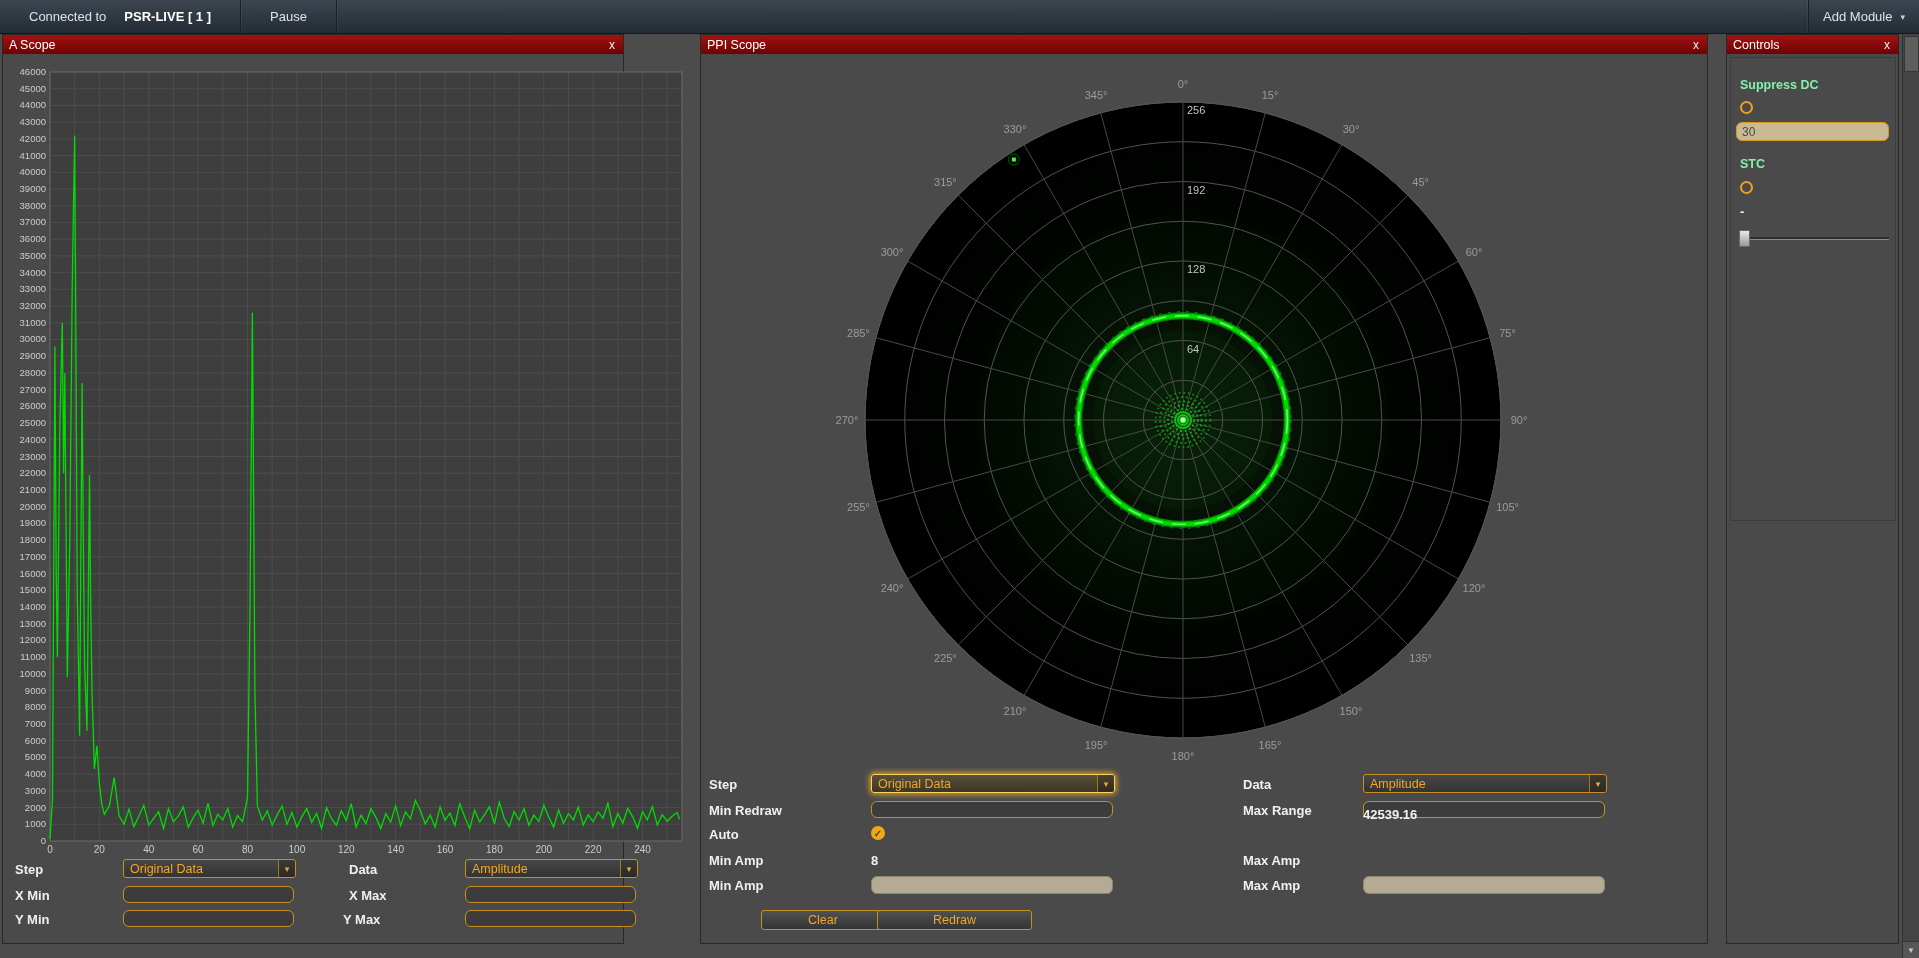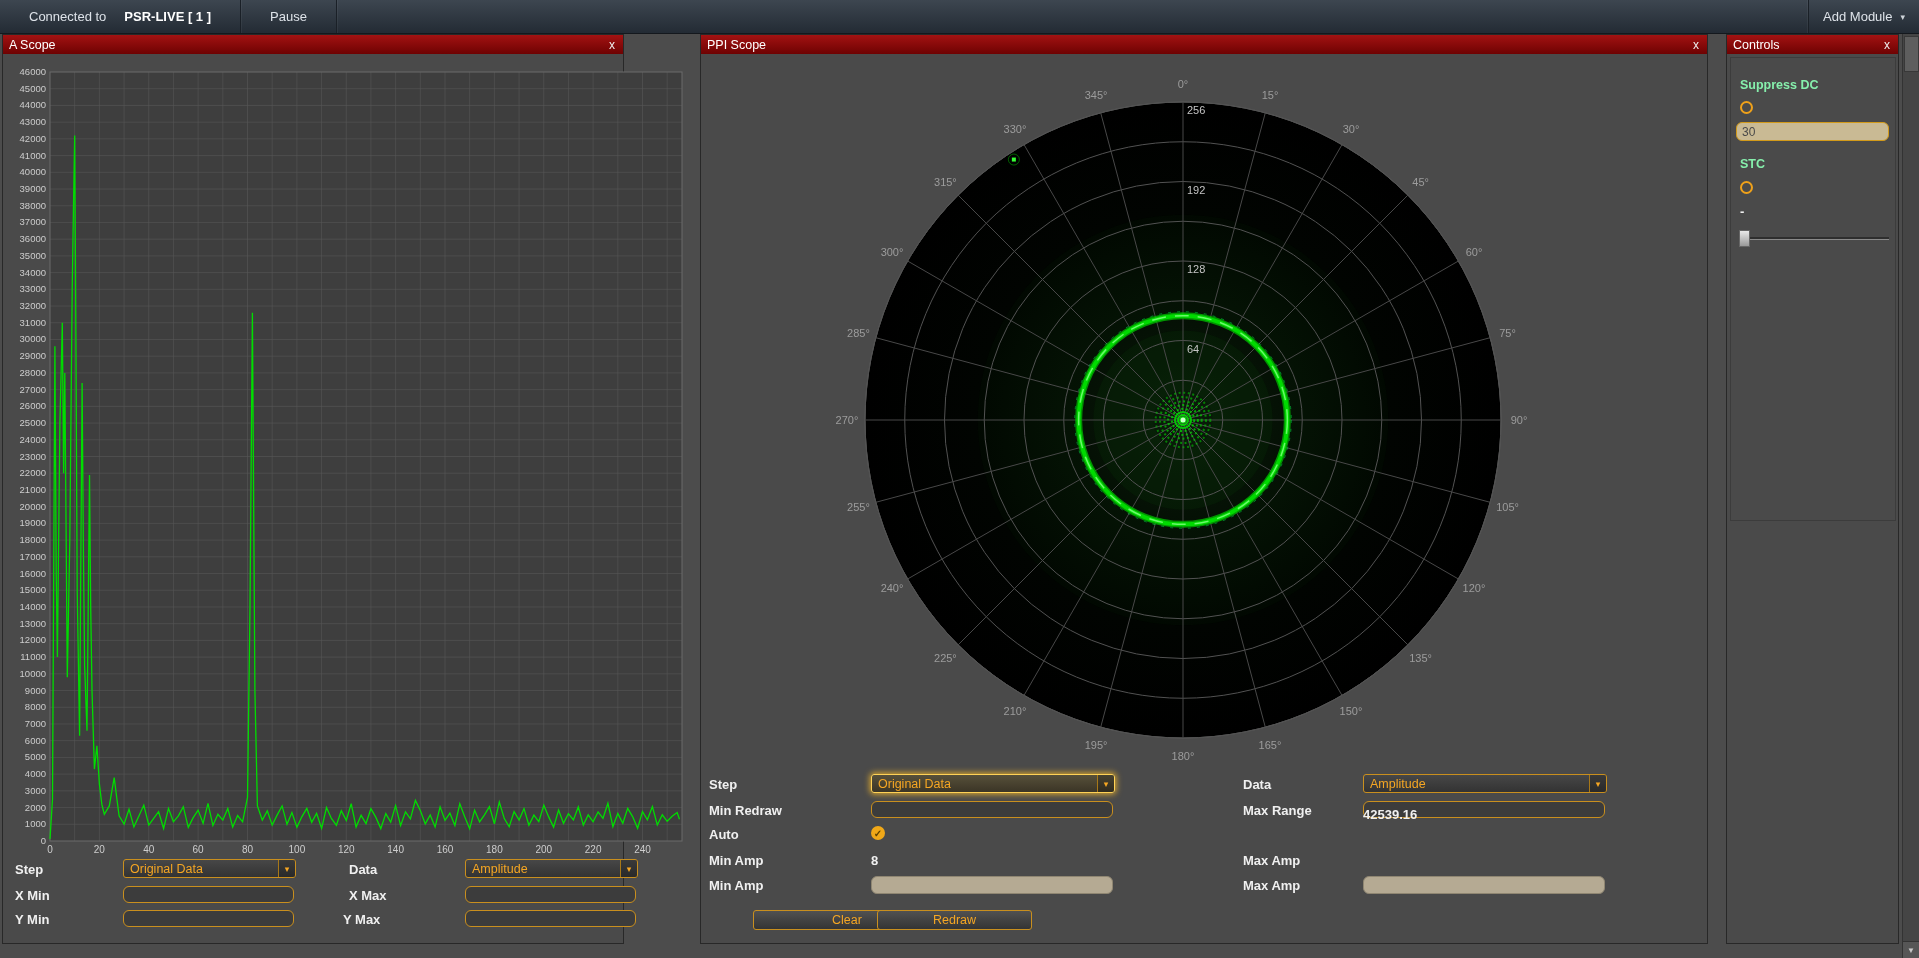--- a/index.html
+++ b/index.html
@@ -381,21 +381,21 @@
     <span class="lbl abs" style="left:8px;top:818px;">Min Amp</span>
     <span class="val abs" style="left:170px;top:818px;">8</span>
     <span class="lbl abs" style="left:542px;top:818px;">Max Amp</span>
     <span class="val abs" style="left:662px;top:772px;">42539.16</span>
 
     <span class="lbl abs" style="left:8px;top:843px;">Min Amp</span>
     <input class="tin disabled abs" style="left: 170px; top: 841px; width: 242px; height: 18px;">
     <span class="lbl abs" style="left:542px;top:843px;">Max Amp</span>
     <input class="tin disabled abs" style="left: 662px; top: 841px; width: 242px; height: 18px;">
 
-    <div class="btn abs" style="left:52px;top:875px;width:122px;height:18px;padding-left:32px;">
+    <div class="btn abs" style="left:60px;top:875px;width:122px;height:18px;">
       <span>Clear</span>
     </div>
     <div class="btn abs" style="left:176px;top:875px;width:153px;height:18px;">
       <span>Redraw</span>
     </div>
   </div>
 
   <div class="panel" style="left:1726px;top:34px;width:173px;height:910px;">
     <div class="panel-header">
       <span>Controls</span>

